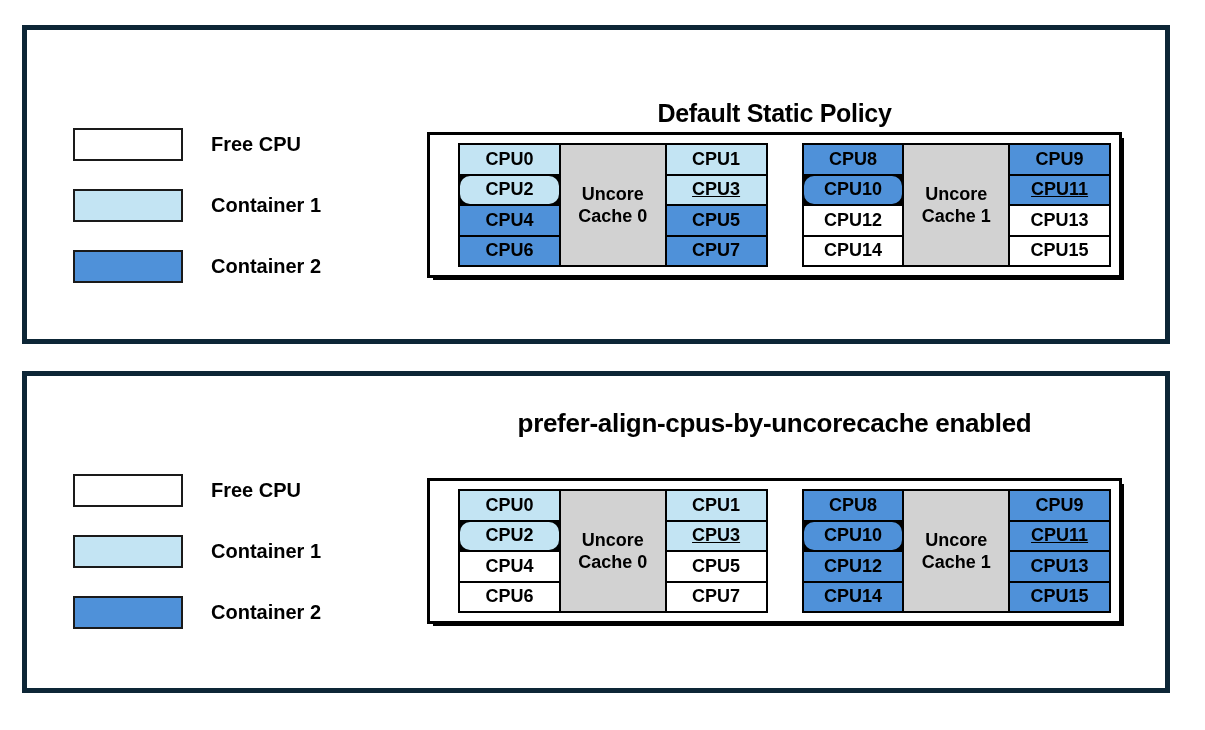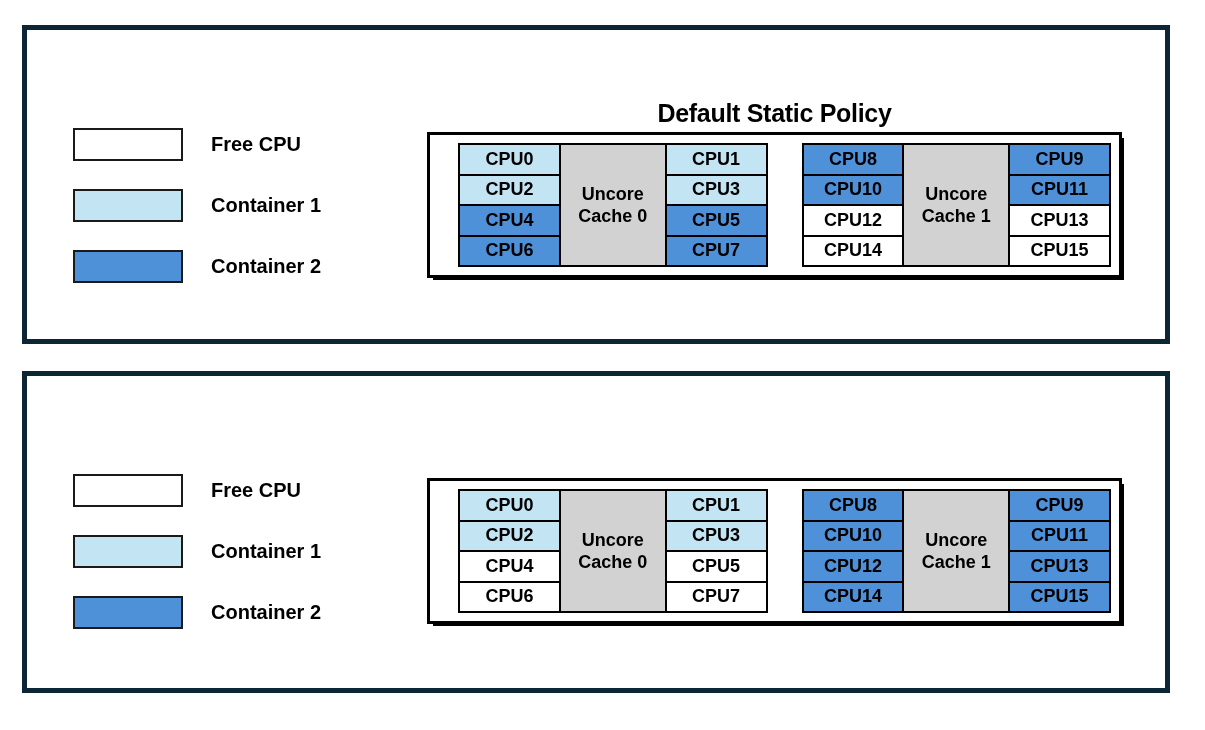--- a/index.html
+++ b/index.html
@@ -30,23 +30,23 @@
 
   .uncore-group { flex:1; display:grid;
                   grid-template-columns:1fr 1.05fr 1fr;
                   grid-template-rows:repeat(4, 1fr);
                   gap:2px; background:#000; border:2px solid #000;margin-left:20px; }
 
   .cell { display:flex; align-items:center; justify-content:center;
           font-weight:bold; font-size:18px; background:#fff; }
   .cell.uncore { text-align:center; line-height:1.25; font-size:18px; padding:16px 10px; }
 
-  .pos-l1{grid-area:1/1;} .pos-l2{grid-area:2/1;} .pos-l3{grid-area:3/1;} .pos-l4{grid-area:4/1;}
+  .pos-l1{grid-area:1/1;} .pos-l2{grid-area:2/1;border-radius:10px;} .pos-l3{grid-area:3/1;} .pos-l4{grid-area:4/1;}
   .pos-uc{grid-area:1/2/span 4/3;}
-  .pos-r1{grid-area:1/3;} .pos-r2{grid-area:2/3;} .pos-r3{grid-area:3/3;} .pos-r4{grid-area:4/3;}
+  .pos-r1{grid-area:1/3;} .pos-r2{grid-area:2/3;text-decoration:underline;} .pos-r3{grid-area:3/3;} .pos-r4{grid-area:4/3;}
 </style>
 </head>
 <body>
 
 <div class="page">
 
   <section class="panel panel-top" style="border-color: rgb(13, 38, 54);">
     <h2 class="panel-title">Default Static Policy</h2>
 
     <div class="legend">
@@ -87,20 +87,21 @@
         <div class="cell cpu pos-r1" style="background-color: rgb(79, 145, 217);">CPU9</div>
         <div class="cell cpu pos-r2" style="background-color: rgb(79, 145, 217);">CPU11</div>
         <div class="cell cpu pos-r3" style="background-color: rgb(255, 255, 255);">CPU13</div>
         <div class="cell cpu pos-r4" style="background-color: rgb(255, 255, 255);">CPU15</div>
       </div>
 
     </div>
   </section>
 
   <section class="panel panel-bottom" style="border-color: rgb(13, 38, 54);">
+    <h2 class="panel-title">prefer-align-cpus-by-uncorecache enabled</h2>
 
     <div class="legend">
       <div class="legend-row">
         <span class="swatch" style="background-color: rgb(255, 255, 255);"></span>
         <span class="legend-label">Free CPU</span>
       </div>
       <div class="legend-row">
         <span class="swatch" style="background-color: rgb(195, 228, 243);"></span>
         <span class="legend-label">Container 1</span>
       </div>

